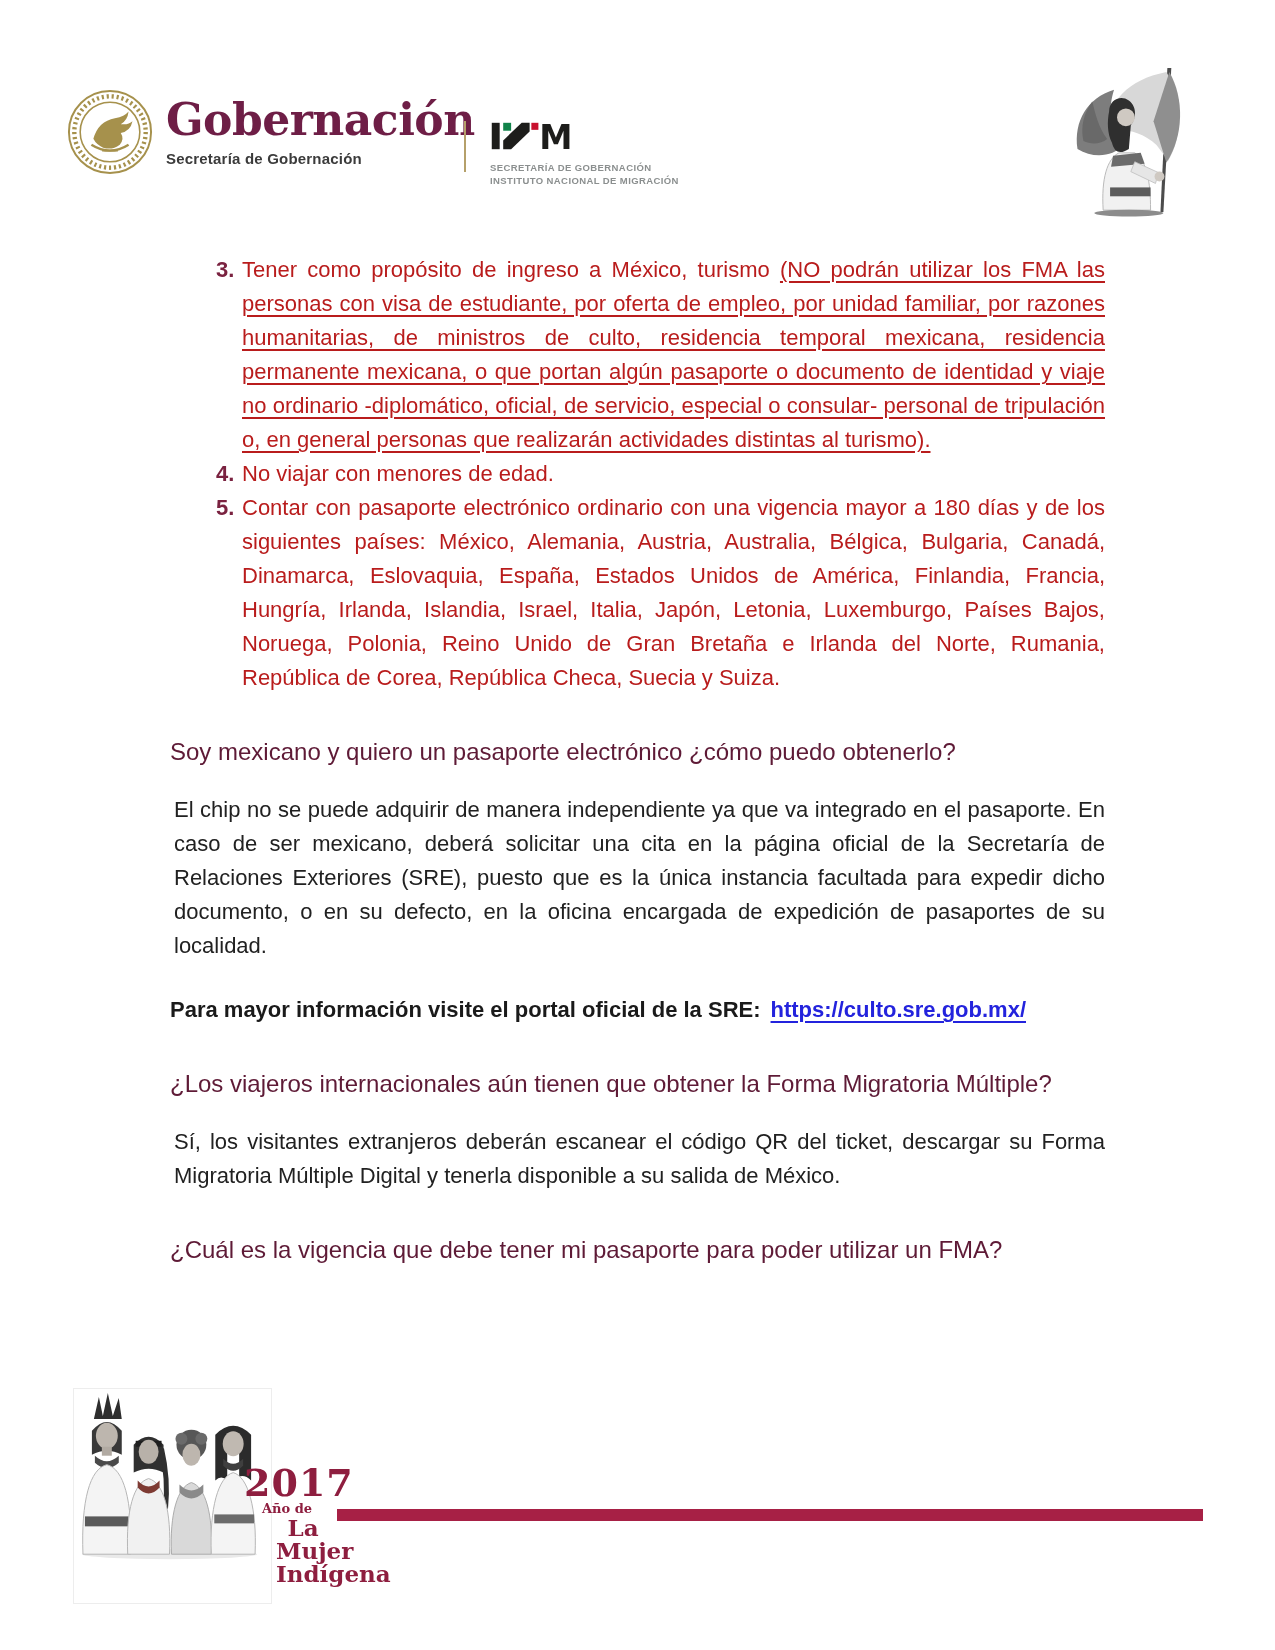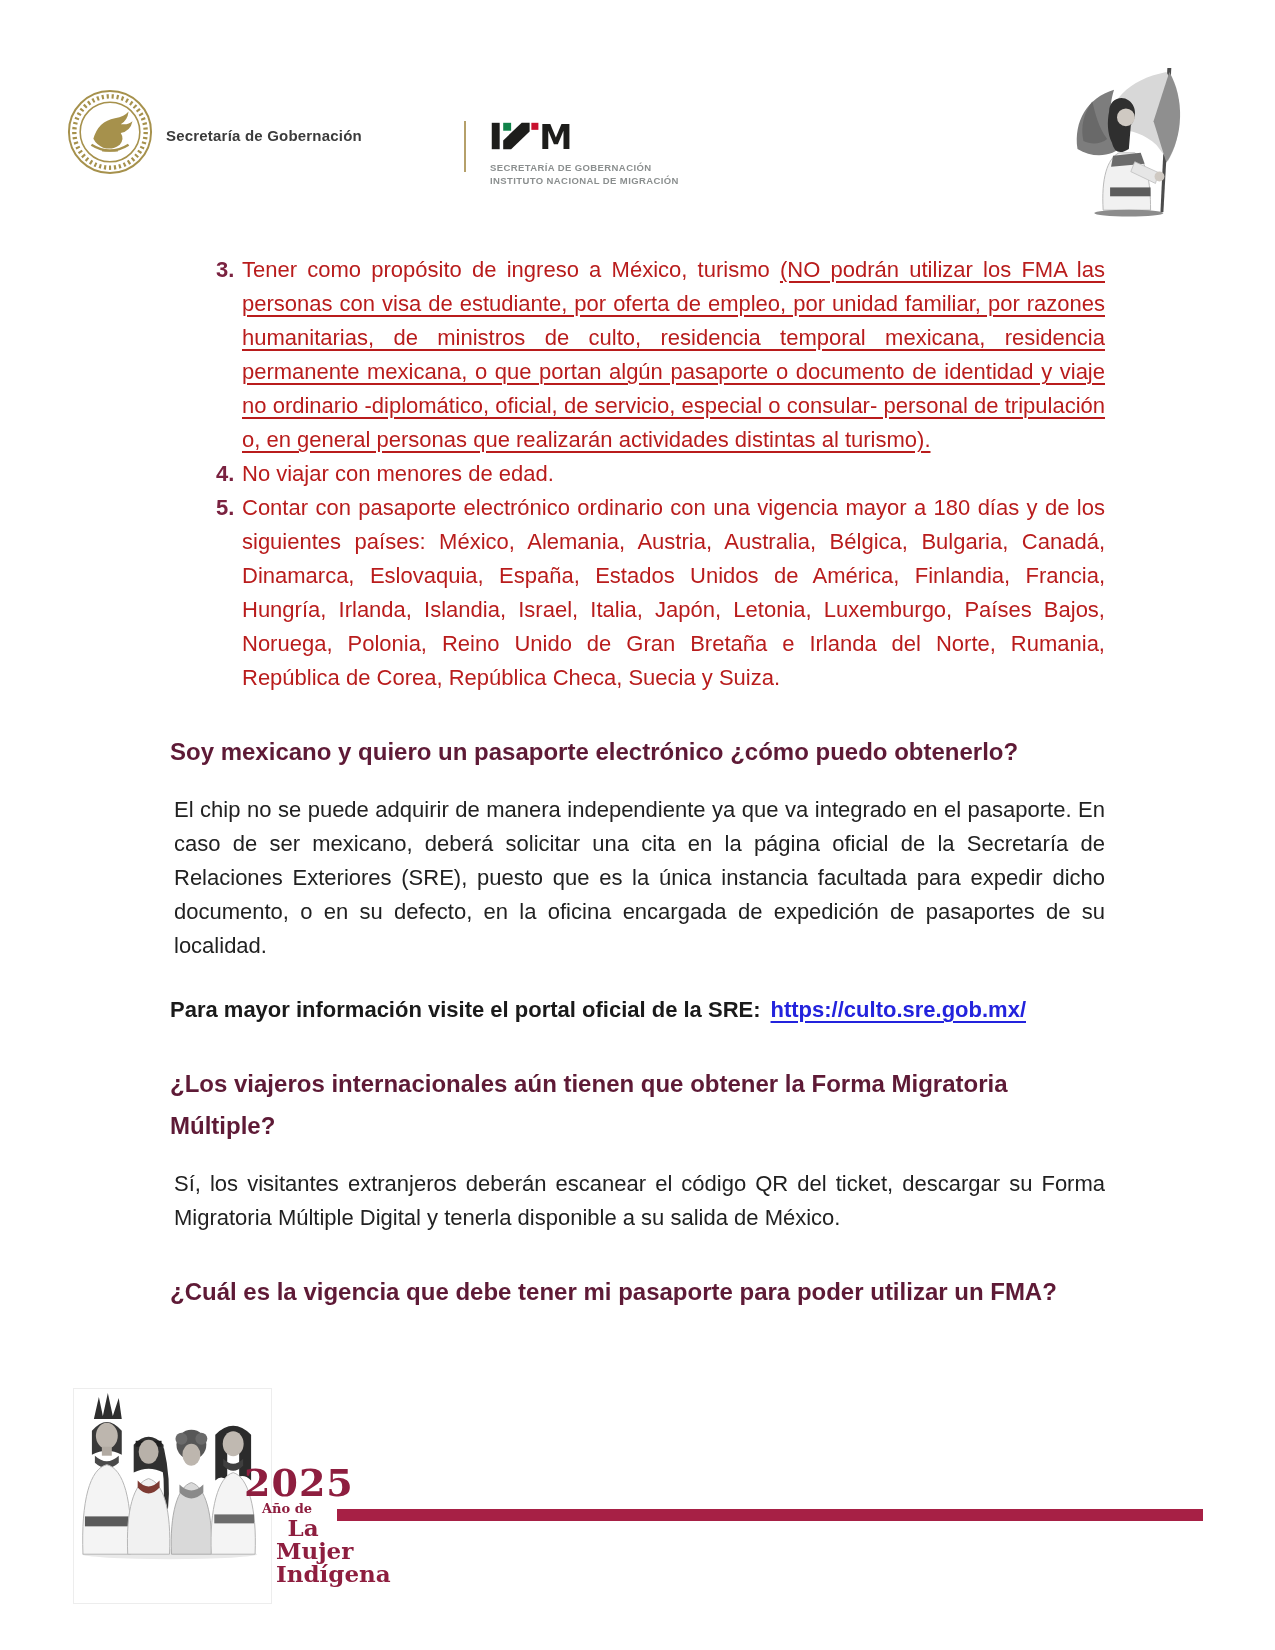--- a/index.html
+++ b/index.html
@@ -36,21 +36,21 @@
 
   
   main { position: relative; padding: 253px 170px 0 170px; }
   ol.req-list { list-style: none; margin: 0 0 0 46px; padding: 0; }
   ol.req-list li { display: flex; margin: 0; }
   .num { flex: none; width: 26px; font-weight: 700; color: #7A2240; font-size: 22px; line-height: 34px; }
   .li-text { flex: 1; text-align: justify; font-size: 22px; line-height: 34px; color: #b91c1c; }
   .li-text u { text-decoration-thickness: 1.5px; text-underline-offset: 4px; }
 
   h2.q {
-    font-size: 24px; line-height: 42px; font-weight: 700;
+    font-size: 24px; line-height: 42px; font-weight: 400;
     color: #5E1A36; margin: 36px 0 20px 0;
   }
   p.body { font-size: 22px; line-height: 34px; text-align: justify; margin: 0 0 30px 4px; }
   p.info { font-size: 22px; line-height: 34px; font-weight: 700; color: #1A1A1A; margin: 0 0 4px 0; }
   a.sre-link { color: #2323DD; font-weight: 700; text-decoration: underline; margin-left: 10px; text-underline-offset: 4px; }
 
   
   .women-box {
     position: absolute; left: 73px; top: 1388px; width: 199px; height: 216px;
     border: 1px solid #EDEDED; background: #fff; box-sizing: border-box;
@@ -72,20 +72,21 @@
     <div class="gob-logo">
       <svg class="gob-seal" viewBox="0 0 90 90" width="88" height="88" xmlns="http://www.w3.org/2000/svg">
         <circle cx="45" cy="45" r="42" fill="none" stroke="#A6914C" stroke-width="2"></circle>
         <circle cx="45" cy="45" r="36.5" fill="none" stroke="#A6914C" stroke-width="4.5" stroke-dasharray="2.2 2.9"></circle>
         <circle cx="45" cy="45" r="30.5" fill="none" stroke="#A6914C" stroke-width="1.6"></circle>
         <path d="M28 52 Q33 34 50 31 Q60 29 64 24 Q63 33 56 37 Q64 38 68 34 Q66 44 56 46 Q60 52 55 58 Q47 64 38 61 Q31 58 28 52 Z" fill="#A6914C"></path>
         <path d="M26 58 Q45 70 64 58" stroke="#A6914C" stroke-width="2.4" fill="none"></path>
         <path d="M37 64 L53 64" stroke="#A6914C" stroke-width="2"></path>
       </svg>
       <div class="gob-text">
+        <div class="wordmark">Gobernación</div>
         <div class="gob-sub">Secretaría de Gobernación</div>
       </div>
     </div>
 
     <div class="hdr-divider"></div>
 
     <div class="inm-block">
       <svg viewBox="0 0 100 36" width="88" height="32" xmlns="http://www.w3.org/2000/svg">
         <rect x="2" y="3" width="9" height="30" fill="#1D1D1B"></rect>
         <rect x="15" y="3" width="9" height="9" fill="#11834A"></rect>
@@ -174,21 +175,21 @@
 
         <path d="M142 46 Q160 28 178 46 L178 92 Q172 86 166 88 L166 60 Q160 52 154 60 L154 92 Q148 86 142 92 Z" fill="#2B2B2B"></path>
         <ellipse cx="160" cy="55" rx="10.5" ry="12.5" fill="#C0B9B1"></ellipse>
         <path d="M150 70 Q160 80 170 70 L170 77 Q160 87 150 77 Z" fill="#3F3F3F"></path>
         <path d="M138 166 C136 120 145 88 160 84 C175 88 184 120 182 166 Z" fill="#F4F4F4" stroke="#B5B5B5" stroke-width="1"></path>
         <rect x="141" y="126" width="40" height="9" fill="#6B6B6B"></rect>
       </svg>
     </div>
 
     <div class="year-logo">
-      <div class="year">2025</div>
+      <div class="year">2017</div>
       <div class="year-sub">Año de</div>
       <div class="mujer">La Mujer</div>
       <div class="mujer">Indígena</div>
     </div>
 
     <div class="footer-bar"></div>
   </footer>
 
 </div>
 

